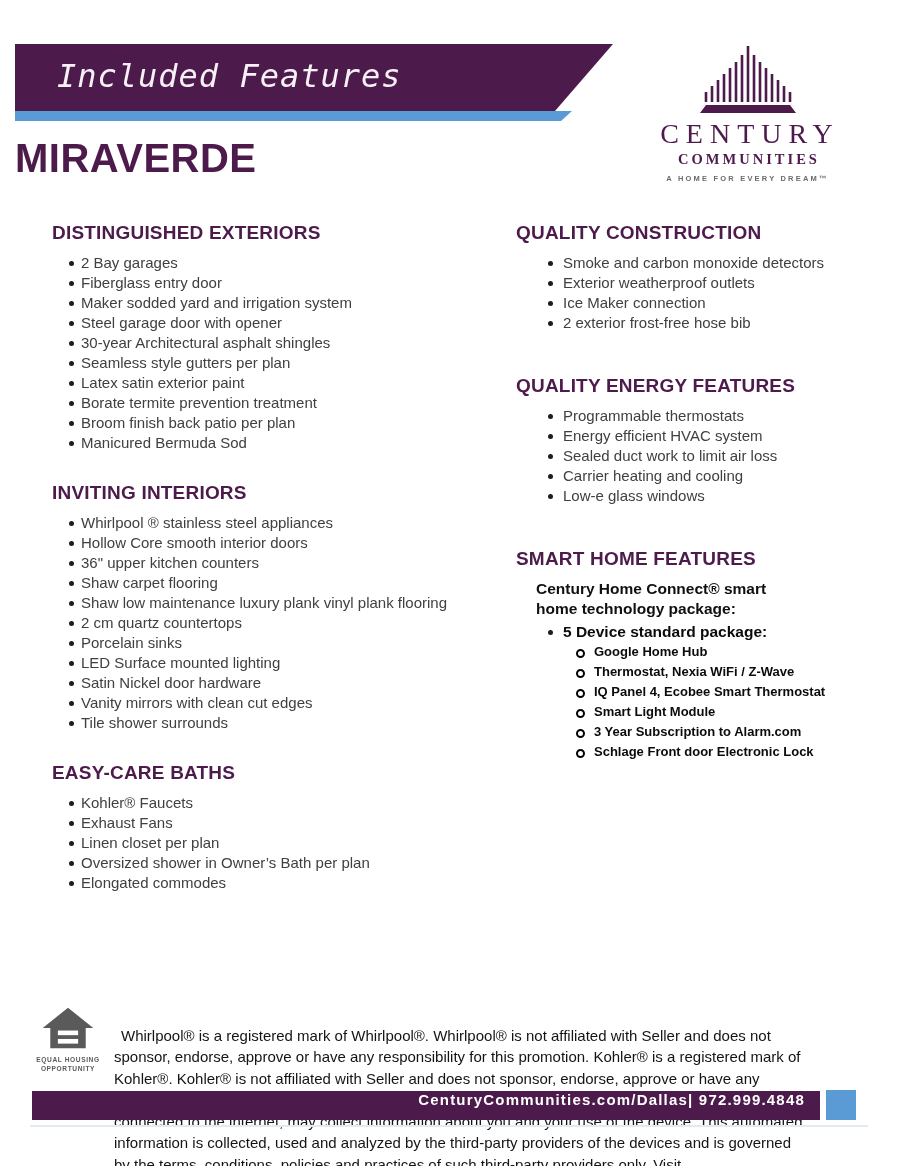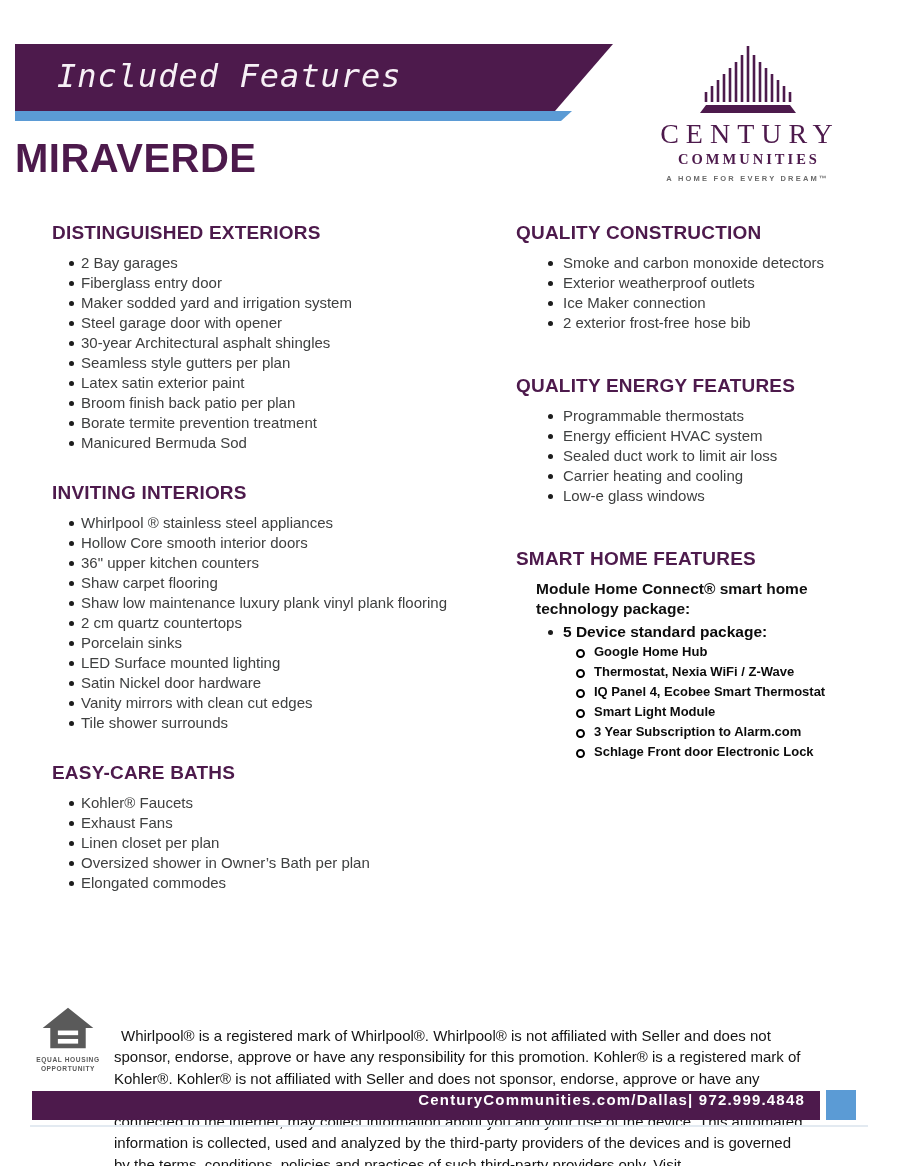--- a/index.html
+++ b/index.html
@@ -134,22 +134,22 @@
     <div class="section">
       <div class="section-heading">DISTINGUISHED EXTERIORS</div>
       <ul class="bullets">
           <li>2 Bay garages</li>
           <li>Fiberglass entry door</li>
           <li>Maker sodded yard and irrigation system</li>
           <li>Steel garage door with opener</li>
           <li>30-year Architectural asphalt shingles</li>
           <li>Seamless style gutters per plan</li>
           <li>Latex satin exterior paint</li>
+          <li>Borate termite prevention treatment</li>
           <li>Broom finish back patio per plan</li>
-          <li>Borate termite prevention treatment</li>
           <li>Manicured Bermuda Sod</li>
         </ul>
     </div>
     <div class="section">
       <div class="section-heading">INVITING INTERIORS</div>
       <ul class="bullets">
           <li>Whirlpool ® stainless steel appliances</li>
           <li>Hollow Core smooth interior doors</li>
           <li>36" upper kitchen counters</li>
           <li>Shaw carpet flooring</li>
@@ -189,21 +189,21 @@
       <ul class="bullets">
           <li>Programmable thermostats</li>
           <li>Energy efficient HVAC system</li>
           <li>Sealed duct work to limit air loss</li>
           <li>Carrier heating and cooling</li>
           <li>Low-e glass windows</li>
         </ul>
     </div>
     <div class="section">
       <div class="section-heading">SMART HOME FEATURES</div>
-      <p class="smart-intro">Module Home Connect® smart home technology package:</p>
+      <p class="smart-intro">Century Home Connect® smart home technology package:</p>
       <ul class="bullets smart">
         <li>5 Device standard package:</li>
       </ul>
       <ul class="rings">
           <li>Google Home Hub</li>
           <li>Thermostat, Nexia WiFi / Z-Wave</li>
           <li>IQ Panel 4, Ecobee Smart Thermostat</li>
           <li>Smart Light Module</li>
           <li>3 Year Subscription to Alarm.com</li>
           <li>Schlage Front door Electronic Lock</li>

